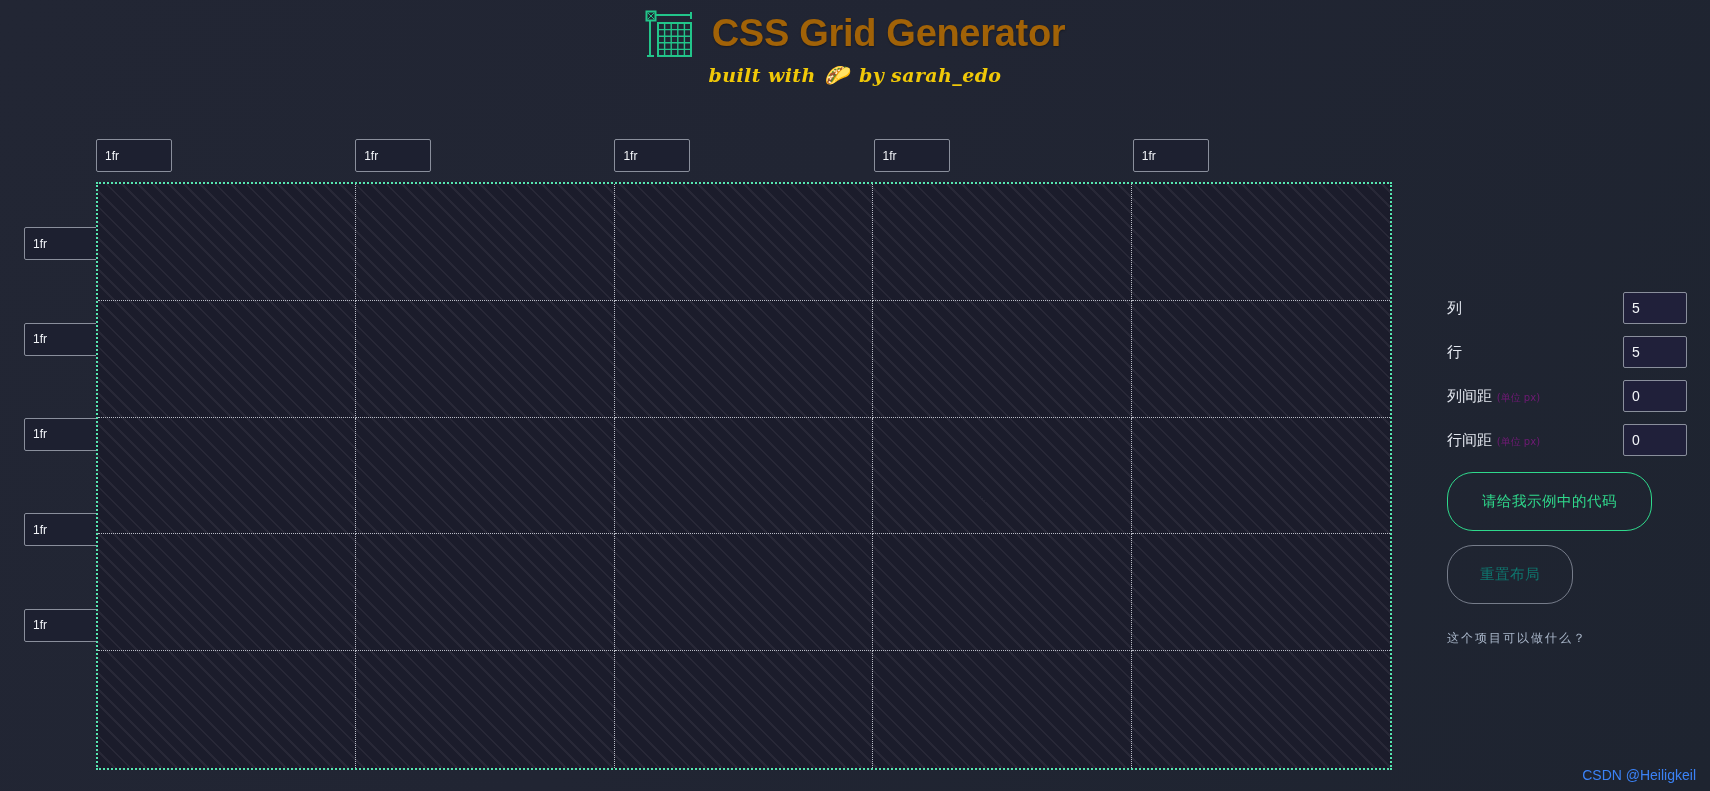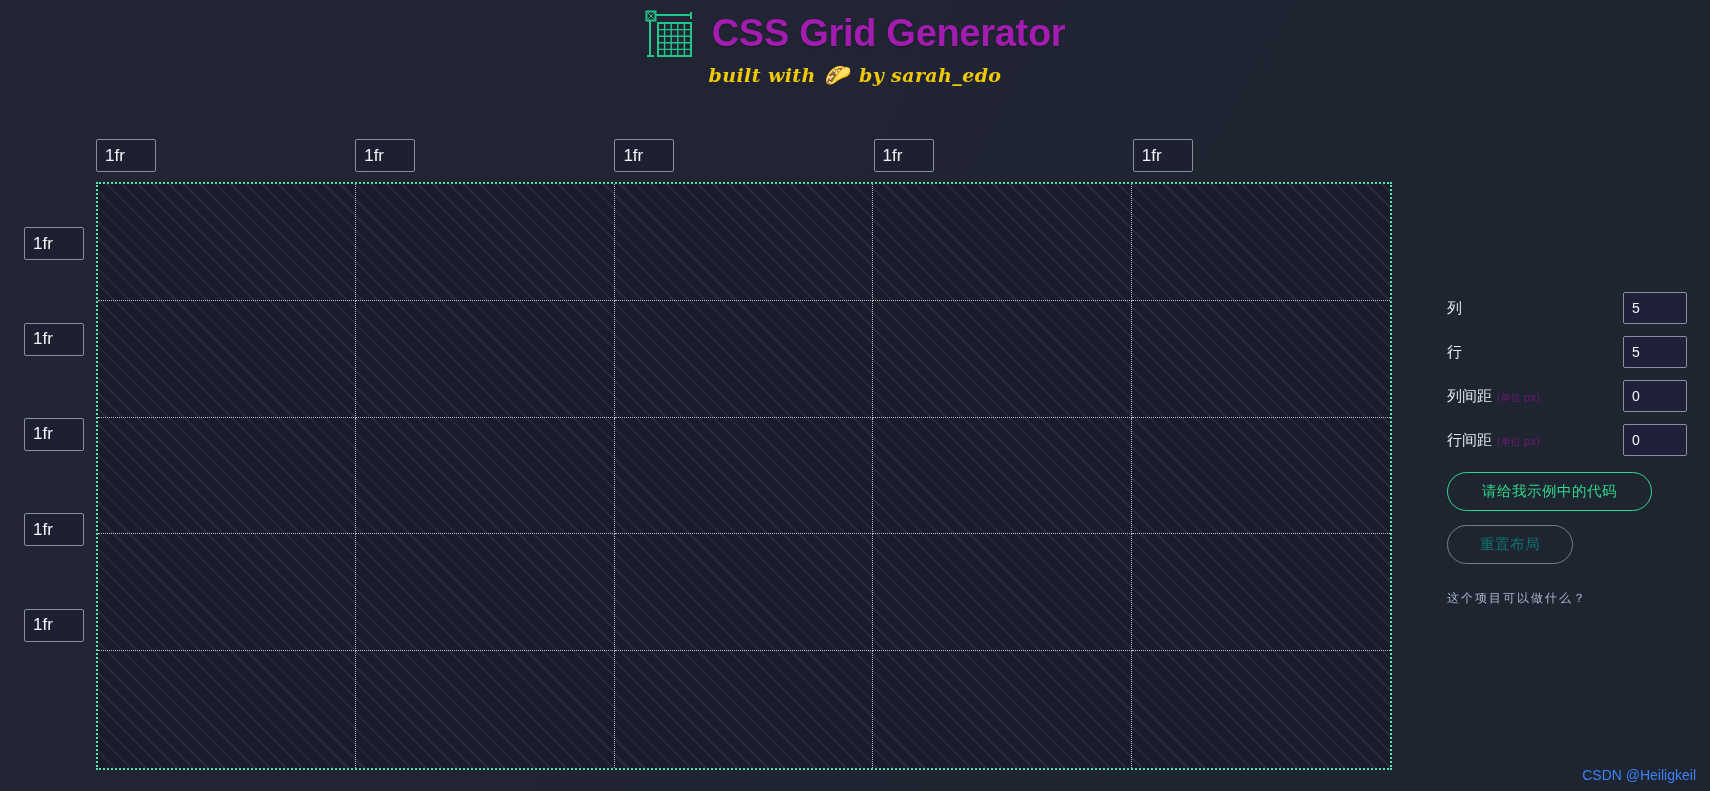--- a/index.html
+++ b/index.html
@@ -24,21 +24,21 @@
   #title-row {
     display: flex;
     align-items: center;
     justify-content: center;
     gap: 16px;
   }
   #grid-icon { display: block; }
   #app-title {
     font-size: 38px;
     font-weight: bold;
-    color: #a21caf;
+    color: #a16207;
     letter-spacing: -0.3px;
     line-height: 1.05;
     text-shadow: 0 1px 2px rgba(0,0,0,.35);
   }
   #subtitle {
     margin-top: 6px;
     font-size: 19px;
     font-style: italic;
     font-weight: bold;
     color: #f0c808;
@@ -72,27 +72,27 @@
   #row-track-inputs {
     position: absolute;
     left: 24px; top: 100px;
     height: 477px;
     display: grid;
     grid-template-rows: repeat(5, 1fr);
     align-items: center;
   }
 
   .track-field {
-    width: 60px;
+    width: 76px;
     height: 33px;
     background: #1d2030;
     border: 1.5px solid #8a8f9c;
     border-radius: 2px;
     color: #f2f4f8;
-    font-size: 17px;
+    font-size: 12px;
     font-family: "Liberation Sans", sans-serif;
     padding: 0 8px;
     line-height: 30px;
     outline: none;
   }
 
   
   #grid-preview {
     position: absolute;
     left: 96px; top: 86px;
@@ -148,21 +148,21 @@
     font-size: 14px;
     padding: 0 8px;
     font-family: "Liberation Sans", sans-serif;
     outline: none;
   }
 
   .btn {
     display: block;
     border-radius: 26px;
     background: transparent;
-    padding: 9px 16px;
+    padding: 19px 16px;
     font-size: 14.5px;
     font-family: Liberation Serif, serif;
     text-align: center;
     cursor: pointer;
     letter-spacing: 0.5px;
   }
   #btn-example {
     margin-top: 16px;
     width: 205px;
     border: 1.6px solid #2fd98c;

